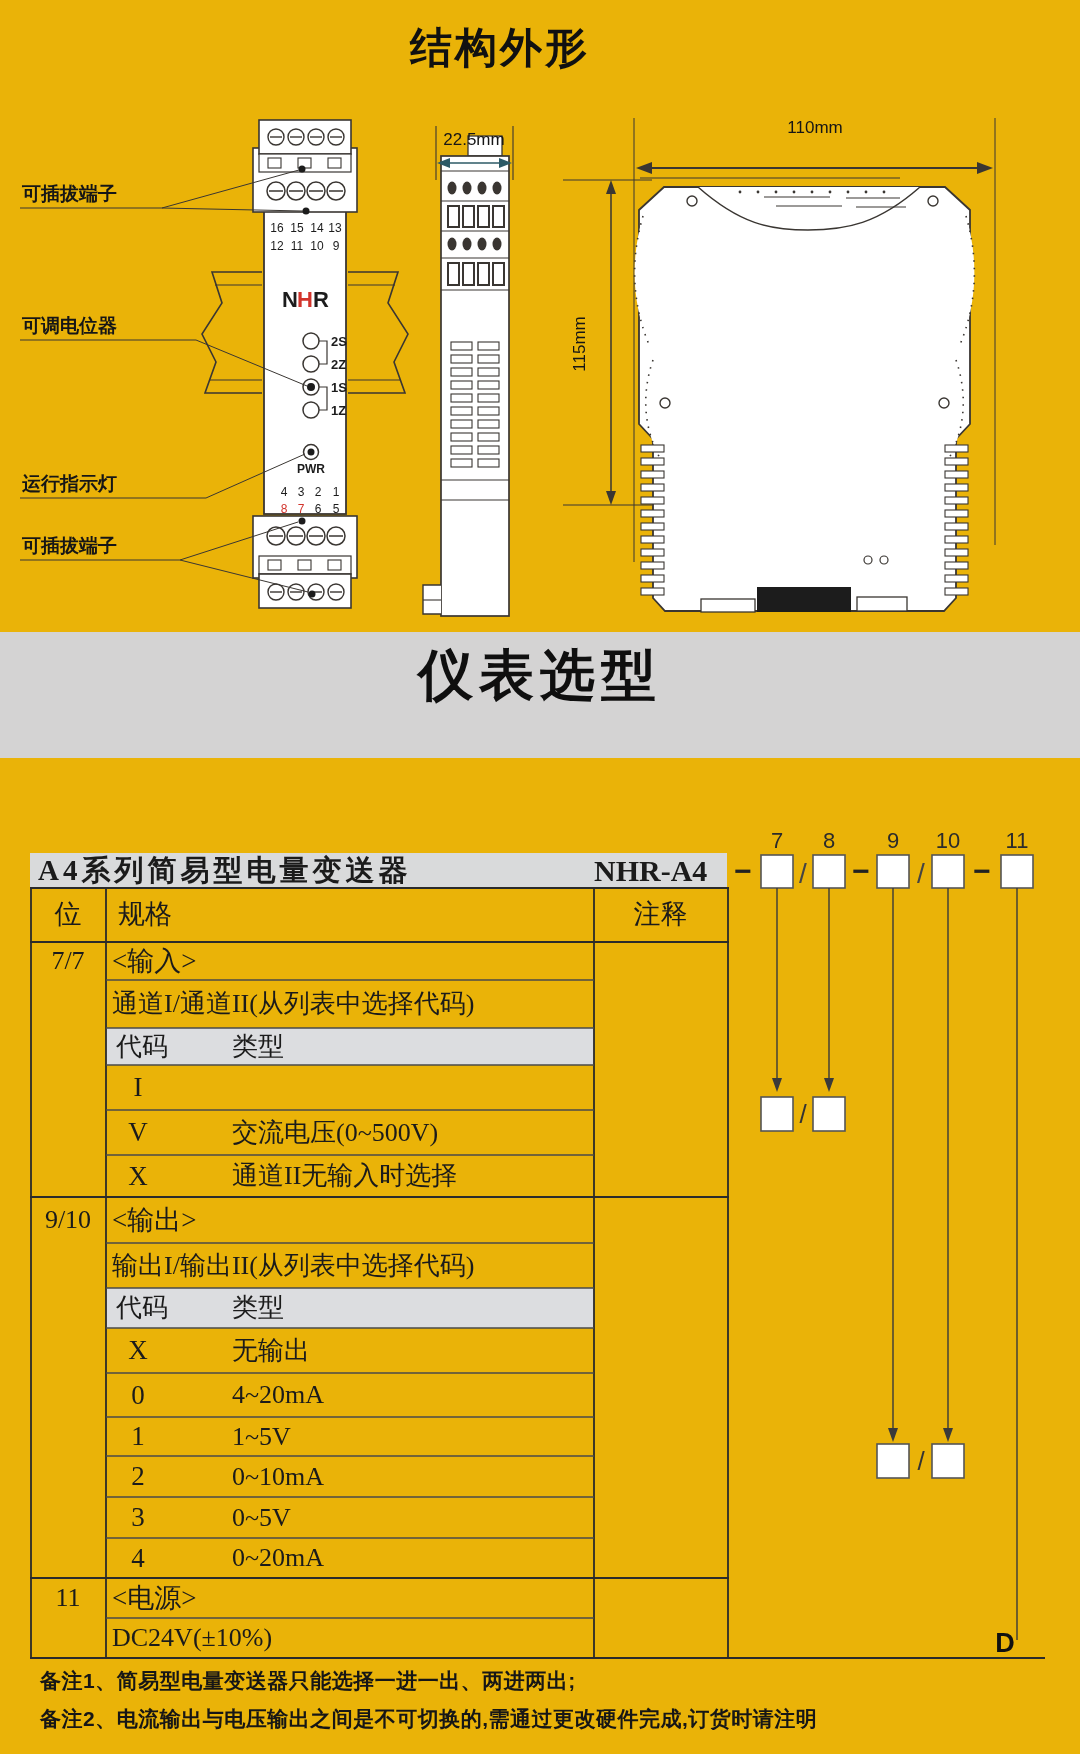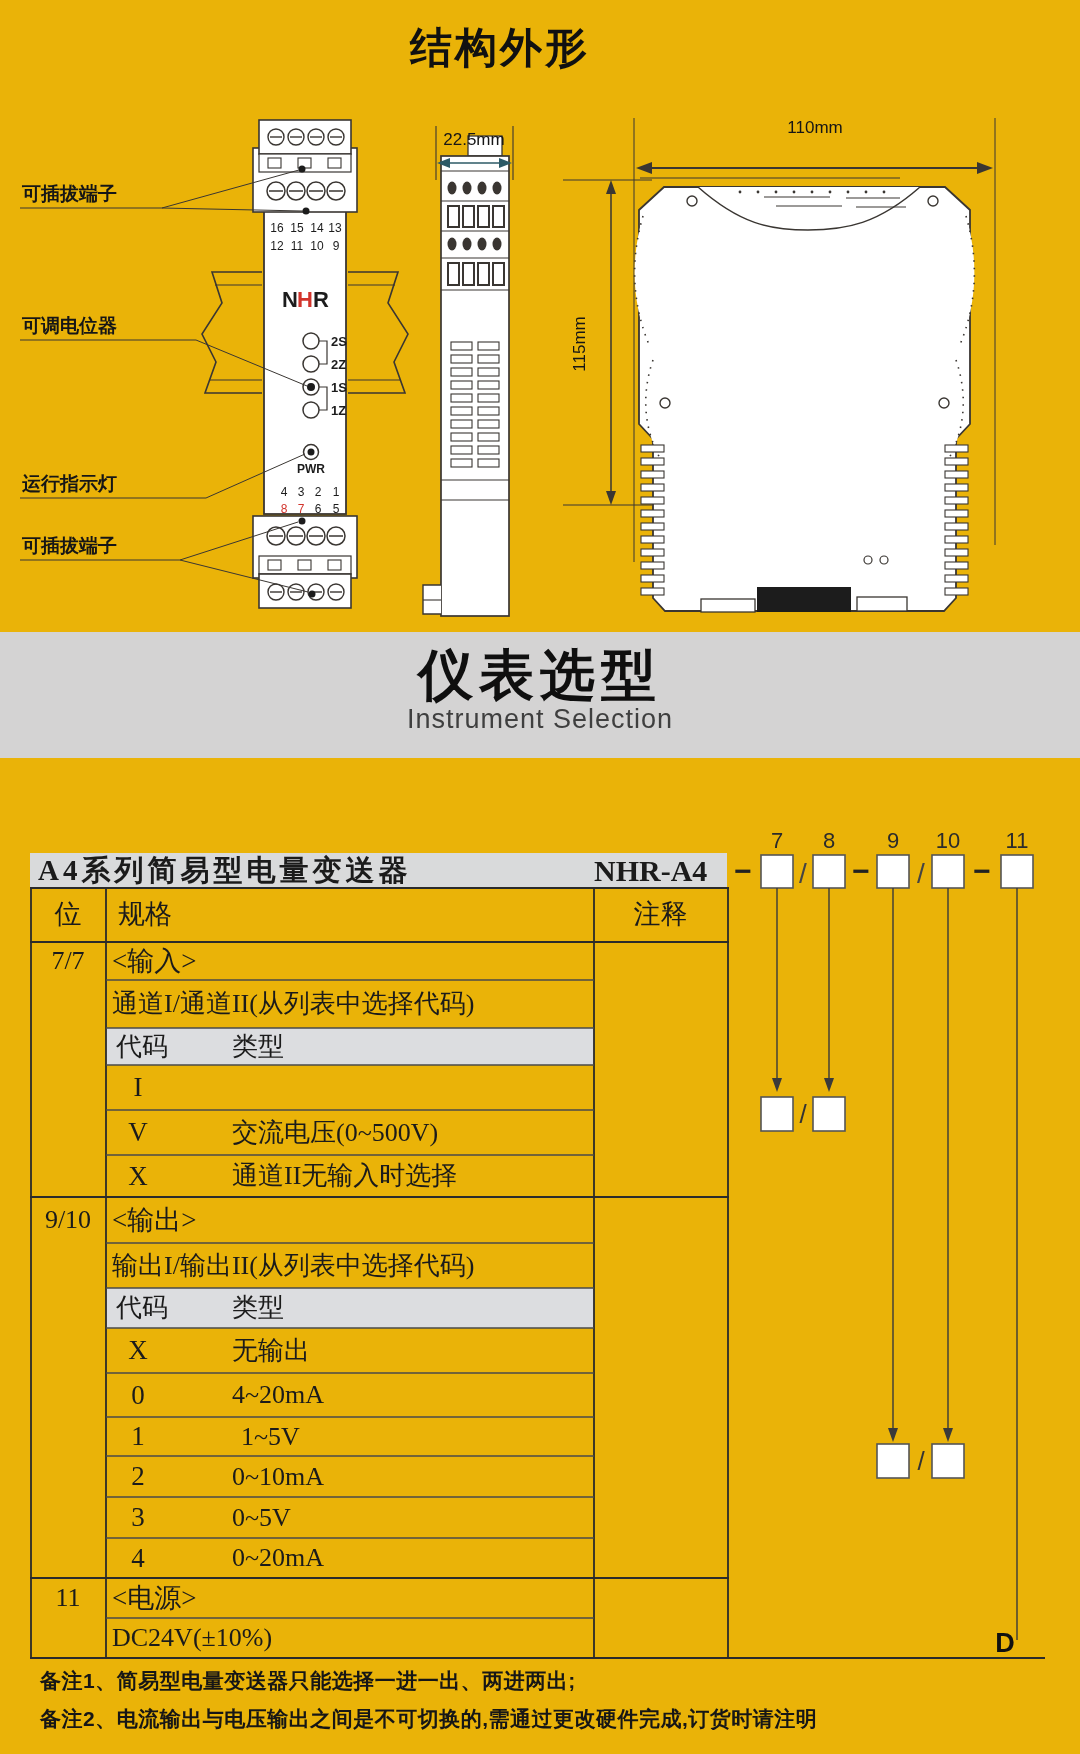--- a/index.html
+++ b/index.html
@@ -317,21 +317,20 @@
 
     <g style="font-family:'DejaVu Sans Mono',monospace;font-size:17px;fill:#161616;" text-anchor="middle">
       <text x="474" y="145">22.5mm</text>
       <text x="815" y="133">110mm</text>
       <text x="585" y="344" transform="rotate(-90 585 344)">115mm</text>
     </g>
   </svg>
 
   <div id="banner">
     <div class="t">仪表选型</div>
-    <div class="s">Instrument Selection</div>
   </div>
 
   <div class="grayband" style="left:30px;top:853px;width:697px;height:35px;"></div>
   <div class="grayband" style="left:106px;top:1028px;width:488px;height:37px;background:#dcdde0;"></div>
   <div class="grayband" style="left:106px;top:1288px;width:488px;height:40px;background:#dcdde0;"></div>
 
   <div class="cell" style="left:38px;top:853px;height:35px;line-height:35px;font-size:29px;font-weight:bold;letter-spacing:4px;">A4系列简易型电量变送器</div>
   <div class="cell" style="left:594px;top:853px;height:35px;line-height:35px;font-size:30px;font-weight:bold;">NHR-A4</div>
 
   <div class="cell cc" style="left:31px;top:888px;width:74px;height:53px;line-height:53px;font-size:27px;">位</div>
@@ -352,21 +351,21 @@
   <div class="cell cc" style="left:31px;top:1197px;width:74px;height:46px;line-height:46px;">9/10</div>
   <div class="cell" style="left:112px;top:1197px;height:46px;line-height:46px;font-size:27px;">&lt;输出&gt;</div>
   <div class="cell" style="left:112px;top:1243px;height:45px;line-height:45px;">输出I/输出II(从列表中选择代码)</div>
   <div class="cell" style="left:116px;top:1288px;height:40px;line-height:40px;">代码</div>
   <div class="cell" style="left:232px;top:1288px;height:40px;line-height:40px;">类型</div>
   <div class="cell cc" style="left:106px;top:1328px;width:64px;height:45px;line-height:45px;font-size:27px;">X</div>
   <div class="cell" style="left:232px;top:1328px;height:35px;line-height:45px;">无输出</div>
   <div class="cell cc" style="left:106px;top:1373px;width:64px;height:44px;line-height:44px;font-size:27px;">0</div>
   <div class="cell" style="left:232px;top:1373px;height:44px;line-height:44px;">4~20mA</div>
   <div class="cell cc" style="left:106px;top:1417px;width:64px;height:39px;line-height:39px;font-size:27px;">1</div>
-  <div class="cell" style="left:241px;top:1417px;height:27px;line-height:39px;">1~5V</div>
+  <div class="cell" style="left:232px;top:1417px;height:27px;line-height:39px;">1~5V</div>
   <div class="cell cc" style="left:106px;top:1456px;width:64px;height:41px;line-height:41px;font-size:27px;">2</div>
   <div class="cell" style="left:232px;top:1456px;height:41px;line-height:41px;">0~10mA</div>
   <div class="cell cc" style="left:106px;top:1497px;width:64px;height:41px;line-height:41px;font-size:27px;">3</div>
   <div class="cell" style="left:232px;top:1497px;height:41px;line-height:41px;">0~5V</div>
   <div class="cell cc" style="left:106px;top:1538px;width:64px;height:40px;line-height:40px;font-size:27px;">4</div>
   <div class="cell" style="left:232px;top:1538px;height:40px;line-height:40px;">0~20mA</div>
 
   <div class="cell cc" style="left:31px;top:1578px;width:74px;height:40px;line-height:40px;">11</div>
   <div class="cell" style="left:112px;top:1578px;height:40px;line-height:40px;font-size:27px;">&lt;电源&gt;</div>
   <div class="cell" style="left:112px;top:1618px;height:40px;line-height:40px;">DC24V(±10%)</div>

